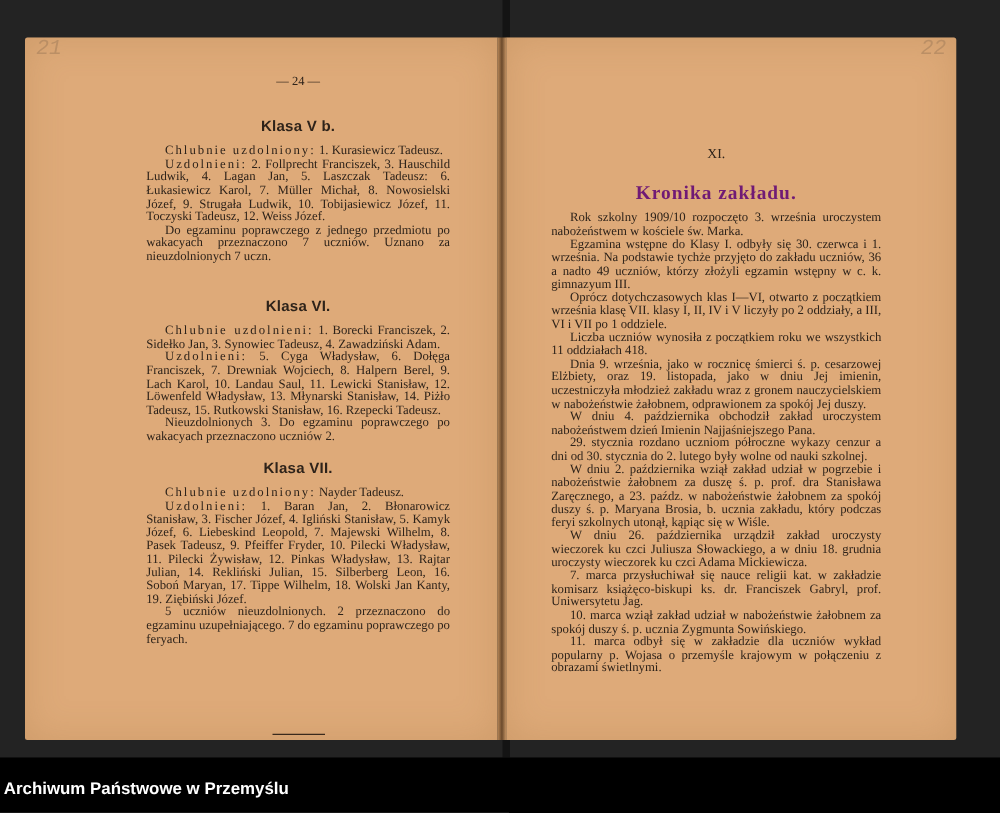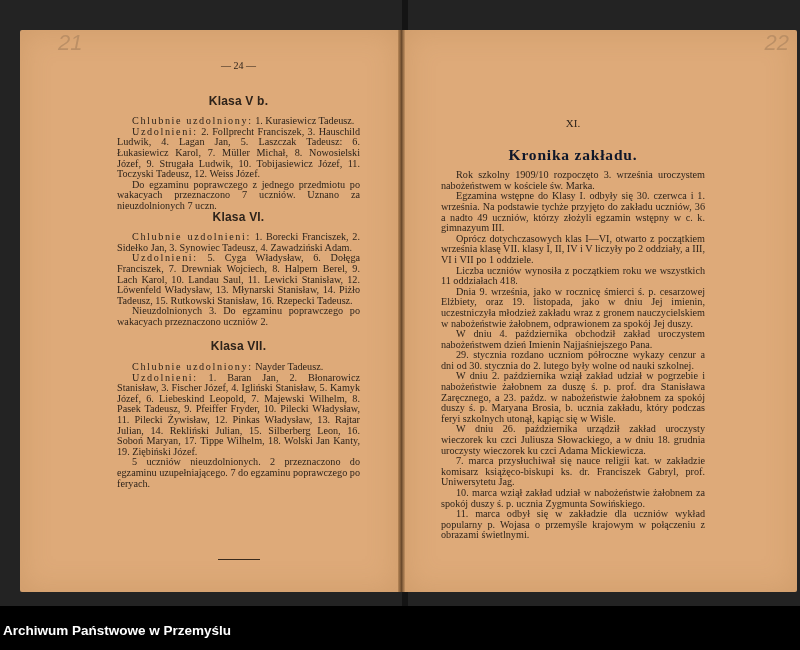--- a/index.html
+++ b/index.html
@@ -17,38 +17,38 @@
     position:absolute; left:402px; top:0; width:6px; height:606px;
     background:#141414;
   }
   .page {
     position:absolute; top:30px; height:562px;
     background:#deaa79;
     color:#2e231a;
     box-shadow:inset 0 0 30px rgba(160,110,60,0.25);
   }
   .page.left { left:20px; width:378px; border-radius:2px 0 0 2px; }
-  .page.right { left:405px; width:392px; border-radius:0 2px 2px 0; }
+  .page.right { left:405px; width:360px; border-radius:0 2px 2px 0; }
   .fold { position:absolute; left:398px; top:30px; width:7px; height:562px;
     background:linear-gradient(90deg,#b98858,#6b4a2c 50%,#c39262); }
   .pencil {
-    position:absolute; top:0px; font-family:Liberation Sans, sans-serif;
-    color:#b48a62; font-size:22px; font-style:italic; opacity:0.8;margin-left:29px;
+    position:absolute; top:0px; font-family:Liberation Mono, monospace;
+    color:#b48a62; font-size:17px; font-style:italic; opacity:0.8;
   }
   .content { position:absolute; font-size:10.2px; line-height:10.6px; text-align:justify; }
   .left .content { left:97px; width:243px; top:31px; }
   .right .content { left:36px; width:264px; top:88px; }
   .center { text-align:center; }
   .pnum { font-size:10px; margin-bottom:24px; }
   .h { font-family:"Liberation Sans Narrow","Liberation Sans",sans-serif; font-size:12px; font-weight:bold; text-align:center; margin:8px 0 10px; letter-spacing:0.2px; }
   .spaced { letter-spacing:1.6px; }
   p { margin:0; text-indent:15px; }
   .rule { width:42px; border-top:1px solid #3a2a1c; margin:70px auto 0; }
   .roman { text-align:center; font-size:11px; margin-bottom:21px; }
-  .title { text-align:center; font-size:15.5px; font-weight:bold; letter-spacing:0.8px; margin-bottom:10px; color:#0f172a; }
+  .title { text-align:center; font-size:15.5px; font-weight:bold; letter-spacing:0.8px; margin-bottom:10px; color:#701a75; }
   .caption {
     position:absolute; left:0; top:606px; width:800px; height:44px; background:#000;
   }
   .caption span {
     position:absolute; left:3px; top:17px; color:#fff;
     font-family:Liberation Sans, sans-serif; font-weight:bold; font-size:13.5px;
   }
 </style>
 </head>
 <body>
@@ -59,21 +59,21 @@
 <div class="page left">
   <div class="pencil" style="left:9px;">21</div>
   <div class="content">
     <div class="center pnum">— 24 —</div>
 
     <div class="h">Klasa V b.</div>
     <p><span class="spaced">Chlubnie uzdolniony:</span><span> 1. Kurasiewicz Tadeusz.</span></p>
     <p><span class="spaced">Uzdolnieni:</span><span> 2. Follprecht Franciszek, 3. Hauschild Ludwik, 4. Lagan Jan, 5. Laszczak Tadeusz: 6. Łukasiewicz Karol, 7. Müller Michał, 8. Nowosielski Józef, 9. Strugała Ludwik, 10. Tobijasiewicz Józef, 11. Toczyski Tadeusz, 12. Weiss Józef.</span></p>
     <p><span>Do egzaminu poprawczego z jednego przedmiotu po wakacyach przeznaczono 7 uczniów. Uznano za nieuzdolnionych 7 uczn.</span></p>
 
-    <div class="h" style="margin-top:0;">Klasa VI.</div>
+    <div class="h" style="margin-top:28px;">Klasa VI.</div>
     <p><span class="spaced">Chlubnie uzdolnieni:</span><span> 1. Borecki Franciszek, 2. Sidełko Jan, 3. Synowiec Tadeusz, 4. Zawadziński Adam.</span></p>
     <p><span class="spaced">Uzdolnieni:</span><span> 5. Cyga Władysław, 6. Dołęga Franciszek, 7. Drewniak Wojciech, 8. Halpern Berel, 9. Lach Karol, 10. Landau Saul, 11. Lewicki Stanisław, 12. Löwenfeld Władysław, 13. Młynarski Stanisław, 14. Piżło Tadeusz, 15. Rutkowski Stanisław, 16. Rzepecki Tadeusz.</span></p>
     <p><span>Nieuzdolnionych 3. Do egzaminu poprawczego po wakacyach przeznaczono uczniów 2.</span></p>
 
     <div class="h" style="margin-top:14px;text-align:center;">Klasa VII.</div>
     <p><span class="spaced">Chlubnie uzdolniony:</span><span> Nayder Tadeusz.</span></p>
     <p><span class="spaced">Uzdolnieni:</span><span> 1. Baran Jan, 2. Błonarowicz Stanisław, 3. Fischer Józef, 4. Igliński Stanisław, 5. Kamyk Józef, 6. Liebeskind Leopold, 7. Majewski Wilhelm, 8. Pasek Tadeusz, 9. Pfeiffer Fryder, 10. Pilecki Władysław, 11. Pilecki Żywisław, 12. Pinkas Władysław, 13. Rajtar Julian, 14. Rekliński Julian, 15. Silberberg Leon, 16. Soboń Maryan, 17. Tippe Wilhelm, 18. Wolski Jan Kanty, 19. Ziębiński Józef.</span></p>
     <p><span>5 uczniów nieuzdolnionych. 2 przeznaczono do egzaminu uzupełniającego. 7 do egzaminu poprawczego po feryach.</span></p>
 
     <div class="rule"></div>

